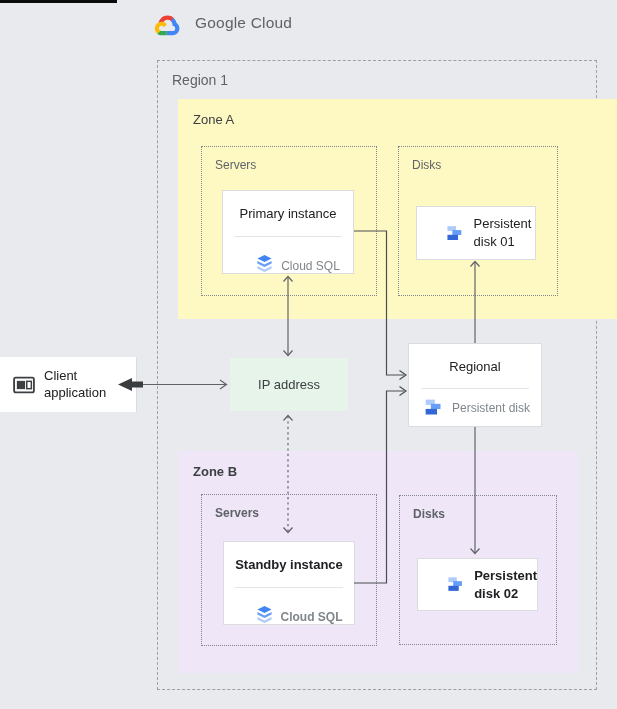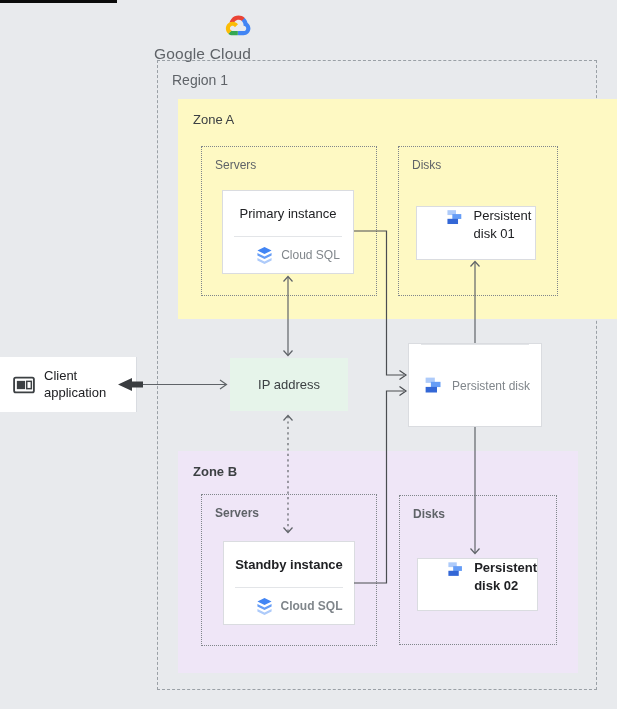--- a/index.html
+++ b/index.html
@@ -1,21 +1,21 @@
 <!DOCTYPE html>
 <html><head>
 <meta charset="utf-8">
 <style>
   html,body{margin:0;padding:0;}
   body{font-family:"Liberation Sans",sans-serif;background:#e8eaed;}
   .stage{position:relative;width:617px;height:709px;background:#e8eaed;overflow:hidden;}
 
   .topbar{position:absolute;left:0;top:0;width:117px;height:3px;background:#0b0b0b;}
 
-  .logo{position:absolute;left:154px;top:14px;display:flex;align-items:flex-end;gap:9px;flex-direction:column;}
+  .logo{position:absolute;left:154px;top:14px;display:flex;align-items:flex-start;gap:15px;}
   .logo svg{display:block;}
   .logo-text{font-size:15.5px;color:#5f6368;letter-spacing:.2px;}
 
   .region{position:absolute;left:157px;top:60px;width:440px;height:630px;
           border:1px dashed #9aa0a6;box-sizing:border-box;}
   .region-lbl{position:absolute;left:14px;top:11px;font-size:14px;color:#5f6368;}
 
   .zone{position:absolute;box-sizing:border-box;}
   .zone-a{left:20px;top:38px;width:471px;height:220px;background:#fef9c3;text-decoration:underline;}
   .zone-b{left:20px;top:390px;width:400px;height:222px;background:#efe6f7;font-weight:bold;}
@@ -29,24 +29,24 @@
   .disks-b{left:221px;top:44px;width:158px;height:150px;}
 
   .card{position:absolute;background:#fff;border:1px solid #dadce0;box-sizing:border-box;}
 
   .instance-card{width:132px;height:84px;display:flex;flex-direction:column;}
   .card-primary{left:20px;top:43px;}
   .card-standby{left:21px;top:46px;}
   .inst-title{flex:0 0 45px;display:flex;align-items:center;justify-content:center;
               font-size:13px;color:#202124;}
   .inst-divider{height:1px;background:#e3e5e8;margin:0 11px;}
-  .inst-product{flex:1;display:flex;align-items:center;justify-content:center;gap:8px;margin-left:20px;}
+  .inst-product{flex:1;display:flex;align-items:flex-end;justify-content:center;gap:8px;margin-left:20px;}
   .product-name{font-size:12px;color:#80868b;}
 
-  .disk-card{width:120px;height:54px;display:flex;gap:9px;
+  .disk-card{width:120px;height:54px;display:flex;align-items:center;gap:9px;
              padding-left:28px;}
   .card-disk01{left:17px;top:59px;}
   .card-disk02{left:17px;top:62px;width:121px;height:53px;}
   .disk-label{font-size:13px;color:#202124;width:66px;line-height:1.35;}
 
   .ip-box{position:absolute;left:230px;top:358px;width:118px;height:53px;
           background:#e6f4ea;display:flex;align-items:center;justify-content:center;
           font-size:13px;color:#3c4043;box-sizing:border-box;}
 
   .regional-card{left:408px;top:343px;width:134px;height:84px;display:flex;
@@ -149,20 +149,21 @@
           </svg>
           <span class="disk-label">Persistent disk 02</span>
         </div>
       </div>
     </div>
   </div>
 
   <div class="ip-box">IP address</div>
 
   <div class="card regional-card">
+    <div class="reg-title">Regional</div>
     <div class="reg-divider"></div>
     <div class="reg-product">
       <svg width="21" height="21" viewBox="0 0 24 24">
         <rect x="3" y="3" width="10.5" height="6" fill="#aecbfa"></rect>
         <rect x="9" y="7.8" width="11" height="6" fill="#669df6"></rect>
         <rect x="3" y="13.6" width="13" height="6.4" fill="#3367d6"></rect>
       </svg>
       <span class="product-name">Persistent disk</span>
     </div>
   </div>

